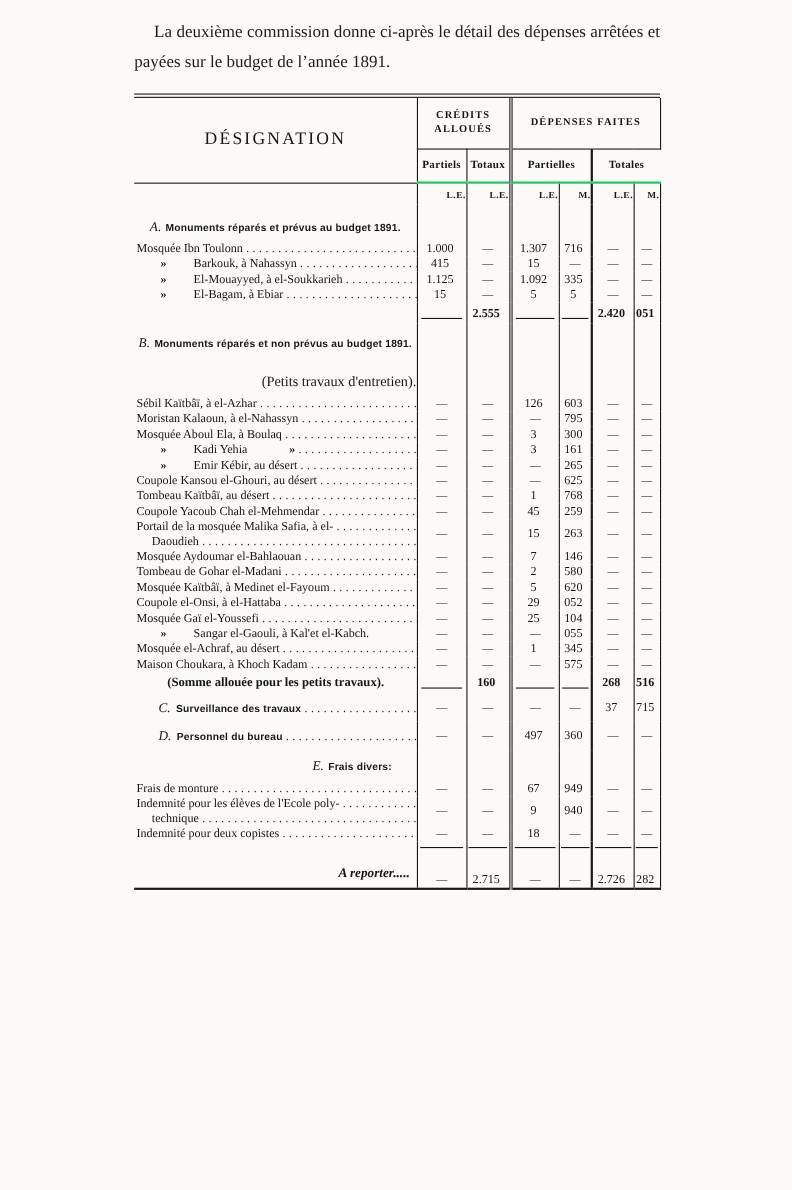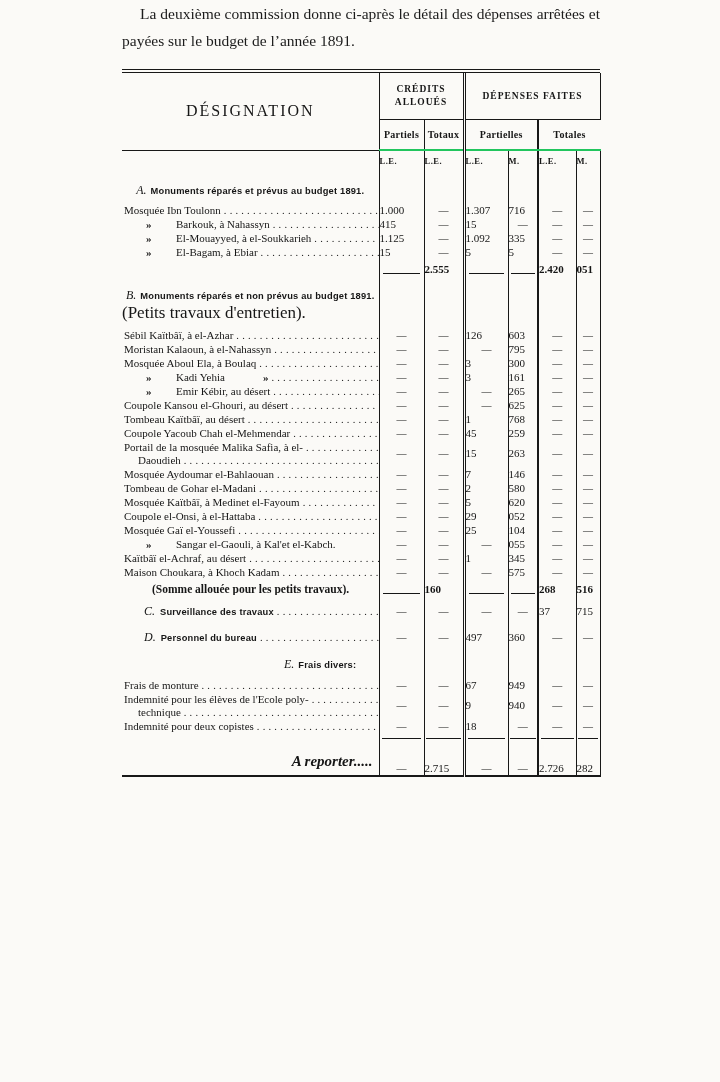--- a/index.html
+++ b/index.html
@@ -15,21 +15,21 @@
   .pageno{
     text-align:center;font-weight:bold;font-size:15px;
     padding-top:86px;letter-spacing:2px;
   }
   .title{
     text-align:center;margin-top:48px;font-size:13.5px;letter-spacing:1px;font-weight:bold;
   }
   .title sup{font-size:9px;}
   .title .title-text{margin-left:7px;letter-spacing:1.4px;}
   .intro{
-    font-size:15.5px;line-height:27px;
+    margin-top:16px;font-size:15.5px;line-height:27px;
     text-align:justify;text-indent:18px;
   }
   
   .tablewrap{margin-top:15px;border-top:4px double #181818;}
   table{
     border-collapse:collapse;table-layout:fixed;width:478px;
     font-size:11px;color:#161616;
   }
   td,th{padding:0;vertical-align:middle;}
   
@@ -48,57 +48,57 @@
     font-size:9.5px;letter-spacing:1px;font-weight:bold;text-align:center;
     border-bottom:1px solid #181818;height:46px;line-height:13px;
   }
   .gc1{border-left:1px solid #181818;}
   .gc3{border-left:3px double #181818;border-right:1.5px solid #181818;font-family:Liberation Serif, serif;}
   .sh{
     font-size:10px;font-weight:bold;text-align:center;height:29px;
     border-bottom:2px solid #22c55e;letter-spacing:.3px;
   }
   .units td{height:19px;}
-  .un{font-size:8.5px;font-weight:bold;text-align:left;letter-spacing:.5px;}
+  .un{font-size:8.5px;font-weight:bold;text-align:right;letter-spacing:.5px;}
   .blank{border:none;}
   tbody tr:last-child td{border-bottom:2px solid #181818;}
   
   .desig{overflow:hidden;padding-left:2px;}
   .lbl-line{display:flex;align-items:baseline;white-space:nowrap;overflow:hidden;}
   .lbl{flex:0 0 auto;}
   .lead{flex:1 1 auto;overflow:hidden;letter-spacing:3.2px;margin-left:3px;font-size:10.5px;}
   .marker{flex:0 0 52px;padding-left:22px;box-sizing:border-box;text-align:left;font-weight:bold;}
   .after{margin-left:38px;font-weight:bold;}
   .l2 .lbl{padding-left:14px;}
   
   .row-item td{height:14px;line-height:13px;}
   .row-item2 td{height:27px;line-height:13px;}
   .row-section .desig{text-align:center;padding:10px 0 5px 0;}
   .row-section:first-child .desig{padding-top:13px;}
   .sec-letter{font-style:italic;font-size:12px;}
   .sec-text{
     font-family:"Liberation Sans", sans-serif;font-weight:bold;font-size:9.3px;
     letter-spacing:.2px;margin-left:4px;
   }
-  .sec-sub{font-size:17px;margin-top:0;text-align:left;}
+  .sec-sub{font-size:13px;margin-top:20px;text-align:right;}
   .row-sectionrow td{height:26px;}
   .row-sectionrow .lbl-line{padding-left:20px;}
   .row-sectionrow .sec-text{margin-left:5px;}
   .row-sectioncenter td{height:28px;}
   .row-sectioncenter .desig > .sec{padding-left:160px;}
   .row-subtotal td{height:19px;font-weight:bold;}
   .subt-lbl{padding-left:28px;font-size:11.5px;white-space:nowrap;overflow:hidden;}
   .row-carry td{height:42px;}
   .carry-lbl{
-    text-align:right;font-style:italic;font-weight:bold;font-size:15px;
+    text-align:right;font-style:italic;font-weight:bold;font-size:12px;
     padding-right:6px;padding-top:14px;
   }
   
   .num{text-align:right;}
-  .val{display:block;width:100%;text-align:left;padding-right:3px;box-sizing:border-box;}
+  .val{display:block;width:100%;text-align:center;padding-right:3px;box-sizing:border-box;}
   .dash{display:block;width:100%;text-align:center;font-size:10px;}
   .sumrule{border-top:1.5px solid #161616;width:84%;margin:0 auto;}
   .row-subtotal .sumrule{margin-top:9px;}
   .carrybox{display:flex;flex-direction:column;justify-content:space-between;height:36px;padding-top:3px;}
   .carrybox .sumrule{width:90%;}
   .carrybox .val,.carrybox .dash{margin-top:auto;}
 </style>
 </head>
 <body>
 
@@ -689,21 +689,21 @@
             <td class="num c5">
               <span class="dash">—</span>
             </td>
             <td class="num c6">
               <span class="dash">—</span>
             </td>
           </tr>
           <tr class="row-item">
             <td class="desig">
               <div class="lbl-line">
-                <span class="lbl">Kaïtbâï el-Achraf, au désert</span>
+                <span class="lbl">Mosquée el-Achraf, au désert</span>
                 <span class="lead">........................................................................................................................</span>
               </div>
             </td>
             <td class="num c1">
               <span class="dash">—</span>
             </td>
             <td class="num c2">
               <span class="dash">—</span>
             </td>
             <td class="num c3">

